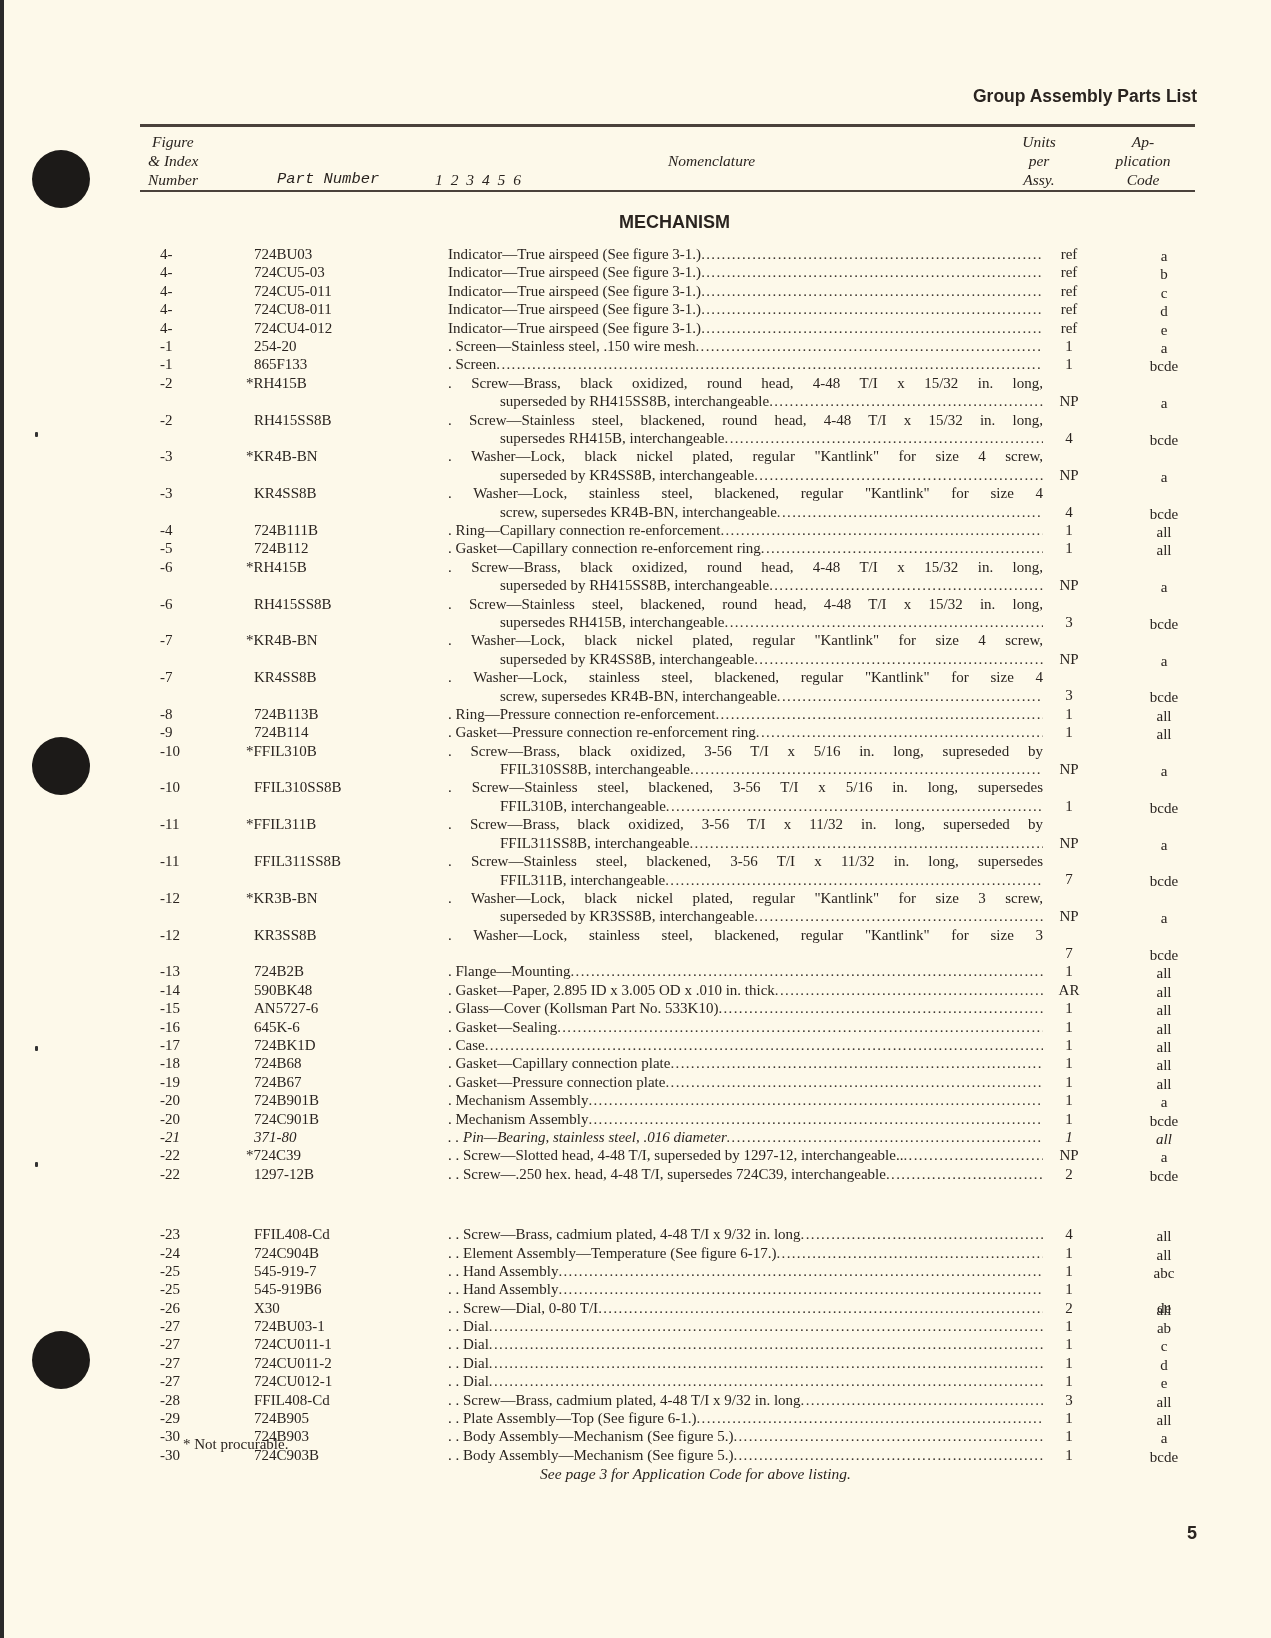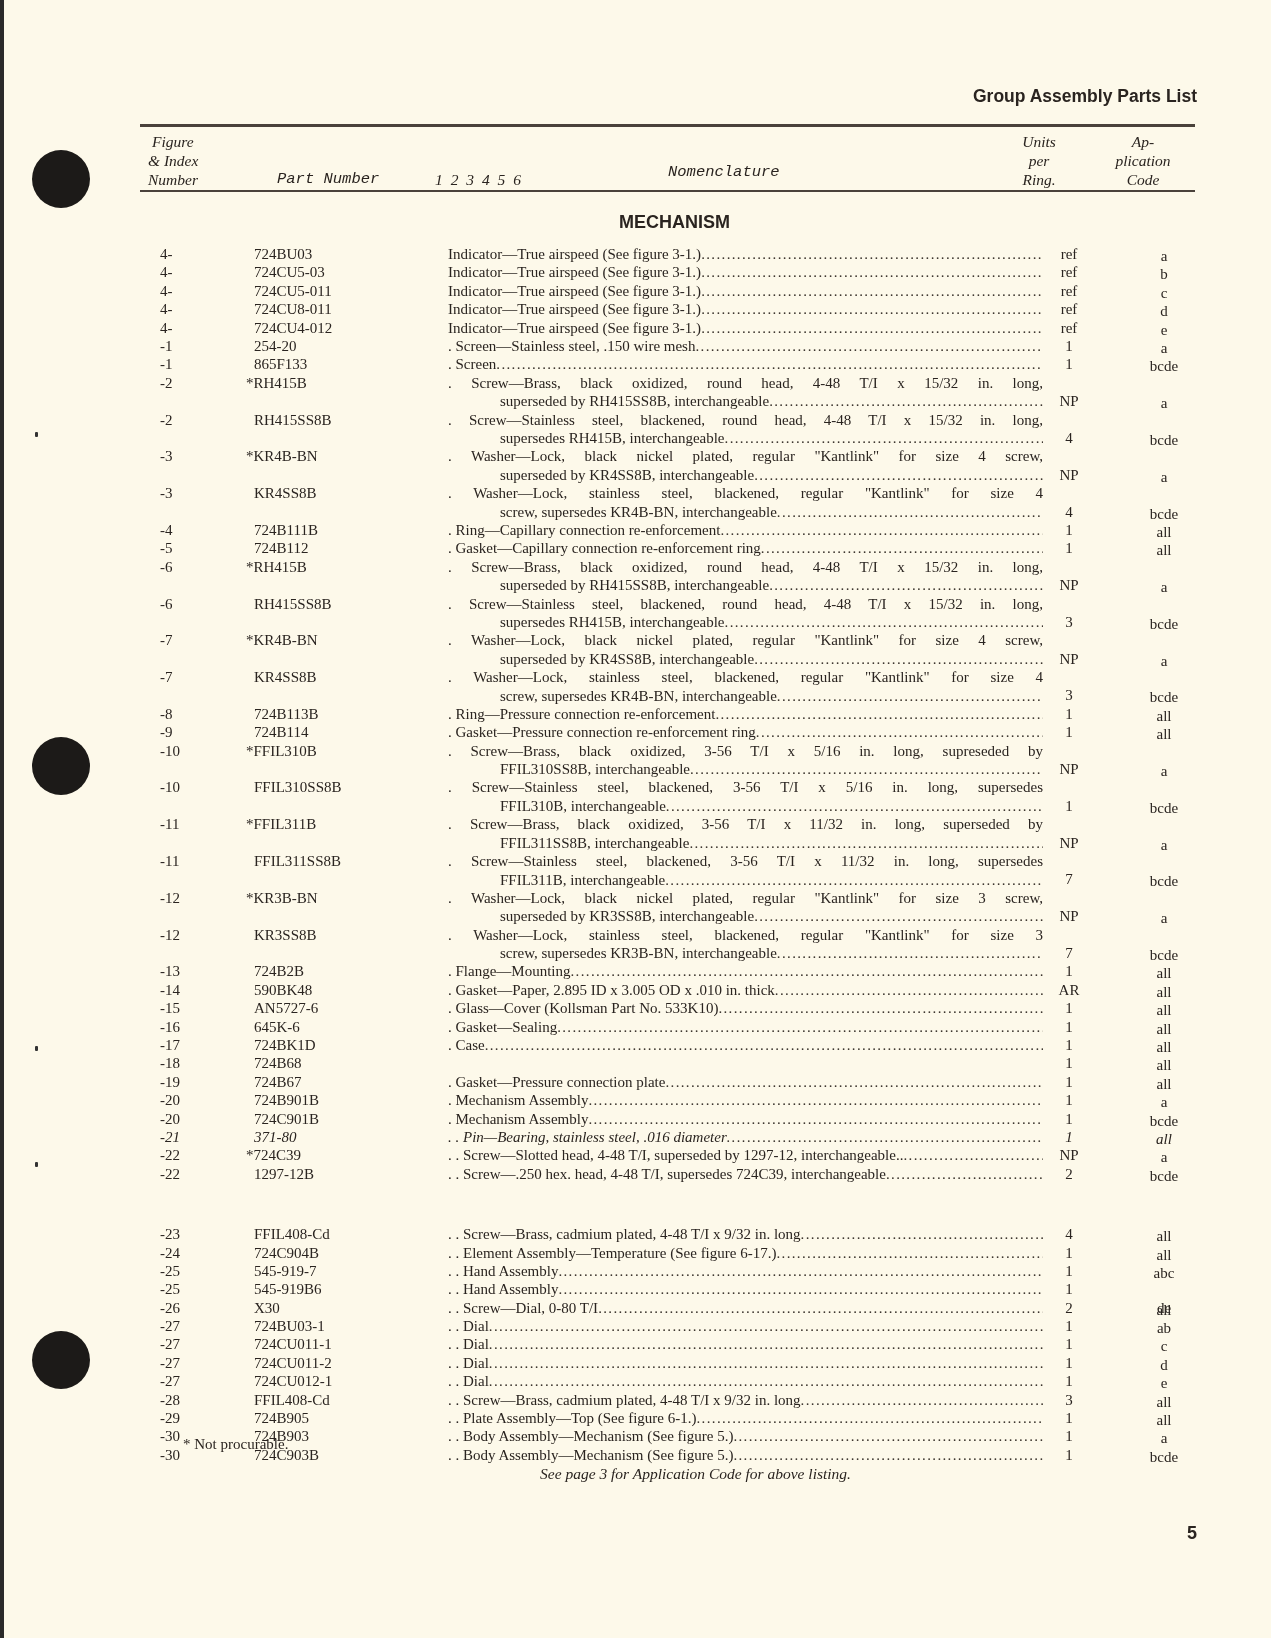--- a/index.html
+++ b/index.html
@@ -56,25 +56,25 @@
 
 <div class="rule" style="top:124px"></div>
 
 <div class="hdr" style="left:148px;top:132px;">
   <div style="padding-left:4px">Figure</div>
   <div>&amp; Index</div>
   <div>Number</div>
 </div>
 <div class="hdr" style="left:277px;top:170px;font-family:Liberation Mono, monospace;">Part Number</div>
 <div class="hdr" style="left:435px;top:170px;letter-spacing:2px;">1 2 3 4 5 6</div>
-<div class="hdr" style="left:668px;top:163px;font-family:Liberation Mono, monospace;">Nomenclature</div>
+<div class="hdr" style="left:668px;top:151px;">Nomenclature</div>
 <div class="hdr" style="left:1010px;top:132px;text-align:center;width:58px;">
   <div>Units</div>
   <div>per</div>
-  <div>Ring.</div>
+  <div>Assy.</div>
 </div>
 <div class="hdr" style="left:1098px;top:132px;text-align:center;width:90px;">
   <div>Ap-</div>
   <div>plication</div>
   <div>Code</div>
 </div>
 
 <div class="rule" style="top:190px;height:2px"></div>
 
 <div class="section-title">MECHANISM</div>
@@ -407,24 +407,20 @@
       <div class="c-units" style="top: 18.4px;">NP</div>
       <div class="c-app" style="top: 20.4px;">a</div>
     </div>
     <div class="row" style="height: 36.8px;">
       <div class="c-idx">-12</div>
       <div class="c-pn">KR3SS8B</div>
       <div class="c-nom">
         <div class="line justify">
           <span class="t">. Washer—Lock, stainless steel, blackened, regular "Kantlink" for size 3</span>
         </div>
-        <div class="line cont">
-          <span class="t">screw, supersedes KR3B-BN, interchangeable</span>
-          <span class="dots"></span>
-        </div>
       </div>
       <div class="c-units" style="top: 18.4px;">7</div>
       <div class="c-app" style="top: 20.4px;">bcde</div>
     </div>
     <div class="row" style="height: 18.4px;">
       <div class="c-idx">-13</div>
       <div class="c-pn">724B2B</div>
       <div class="c-nom">
         <div class="line">
           <span class="t">. Flange—Mounting</span>
@@ -478,20 +474,26 @@
           <span class="t">. Case</span>
           <span class="dots"></span>
         </div>
       </div>
       <div class="c-units" style="top: 0px;">1</div>
       <div class="c-app" style="top: 2px;">all</div>
     </div>
     <div class="row" style="height: 18.4px;">
       <div class="c-idx">-18</div>
       <div class="c-pn">724B68</div>
+      <div class="c-nom">
+        <div class="line">
+          <span class="t">. Gasket—Capillary connection plate</span>
+          <span class="dots"></span>
+        </div>
+      </div>
       <div class="c-units" style="top: 0px;">1</div>
       <div class="c-app" style="top: 2px;">all</div>
     </div>
     <div class="row" style="height: 18.4px;">
       <div class="c-idx">-19</div>
       <div class="c-pn">724B67</div>
       <div class="c-nom">
         <div class="line">
           <span class="t">. Gasket—Pressure connection plate</span>
           <span class="dots"></span>

